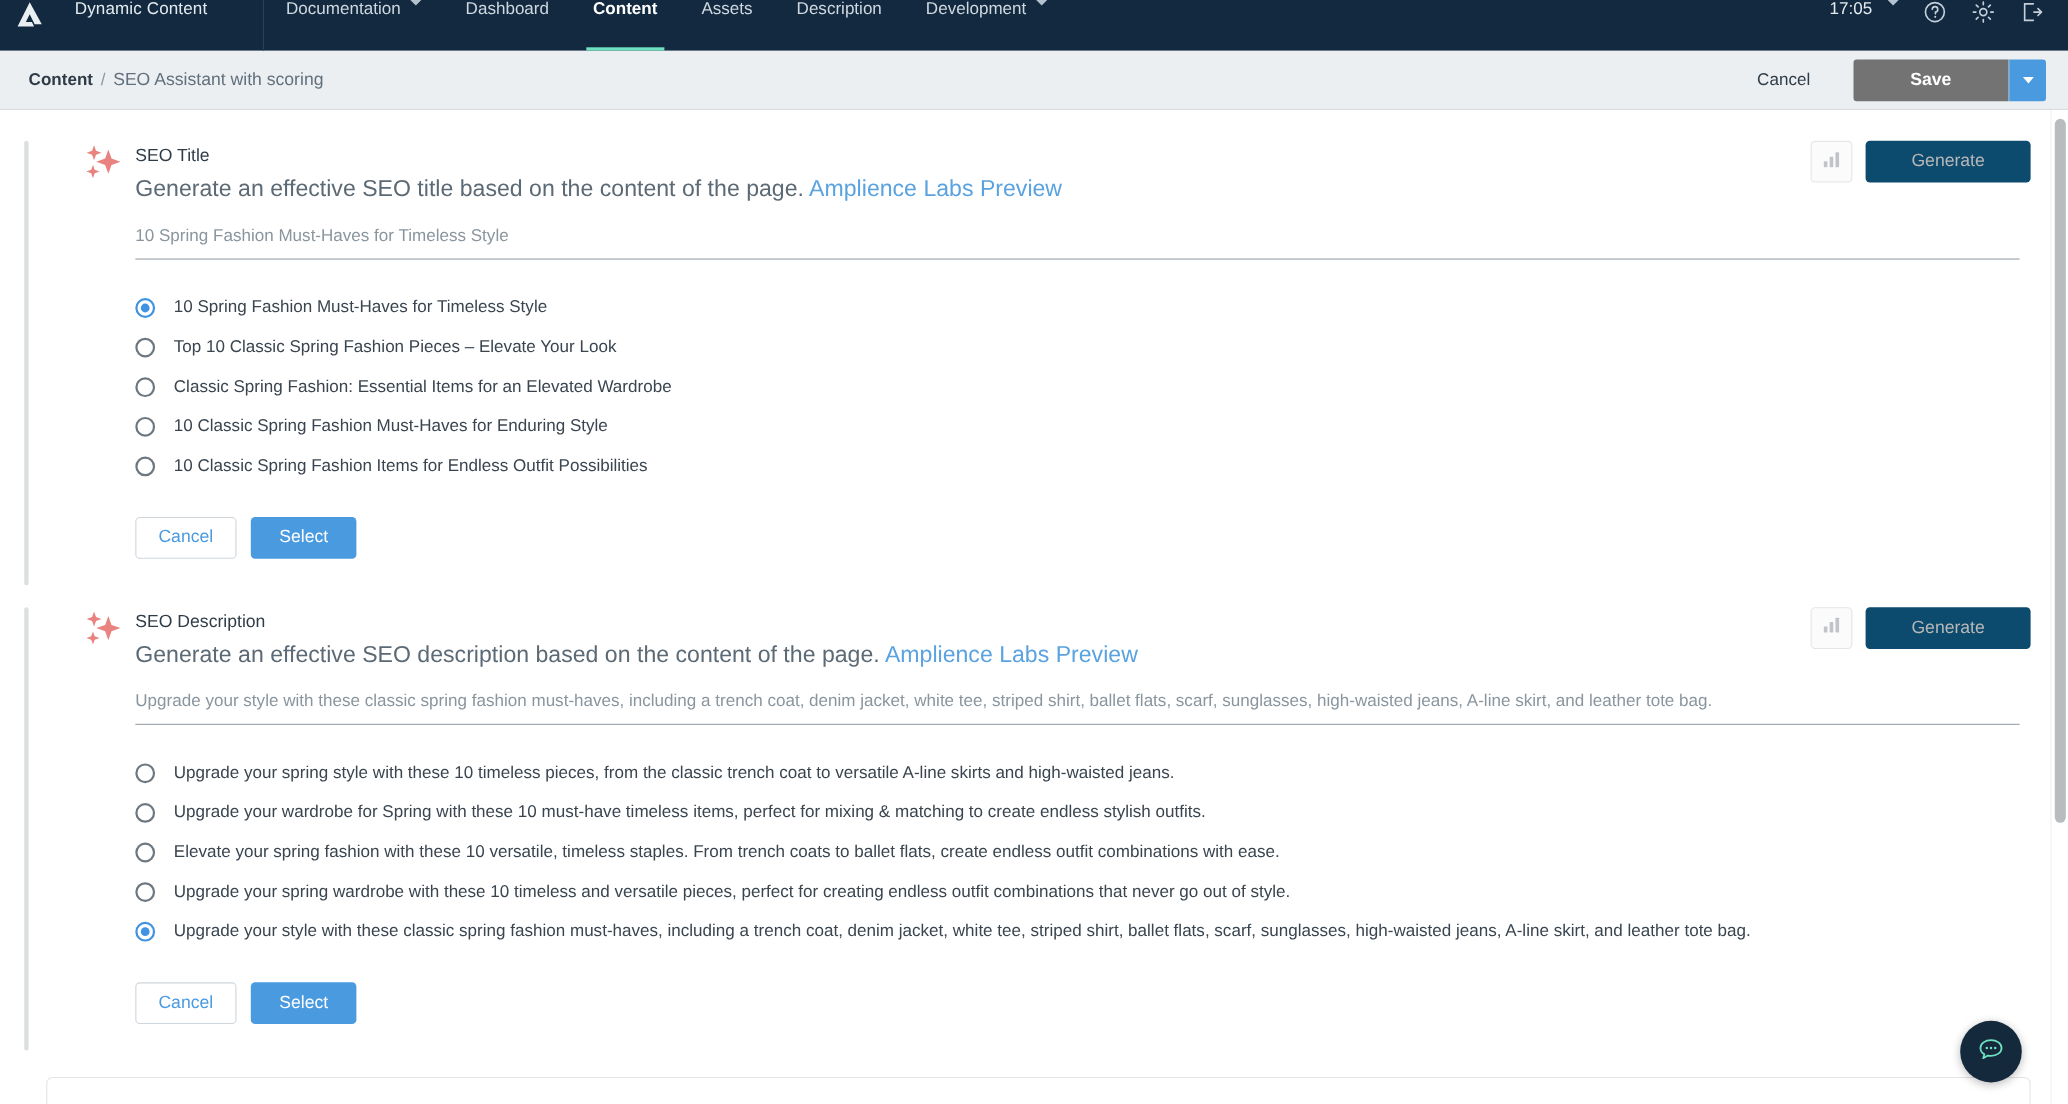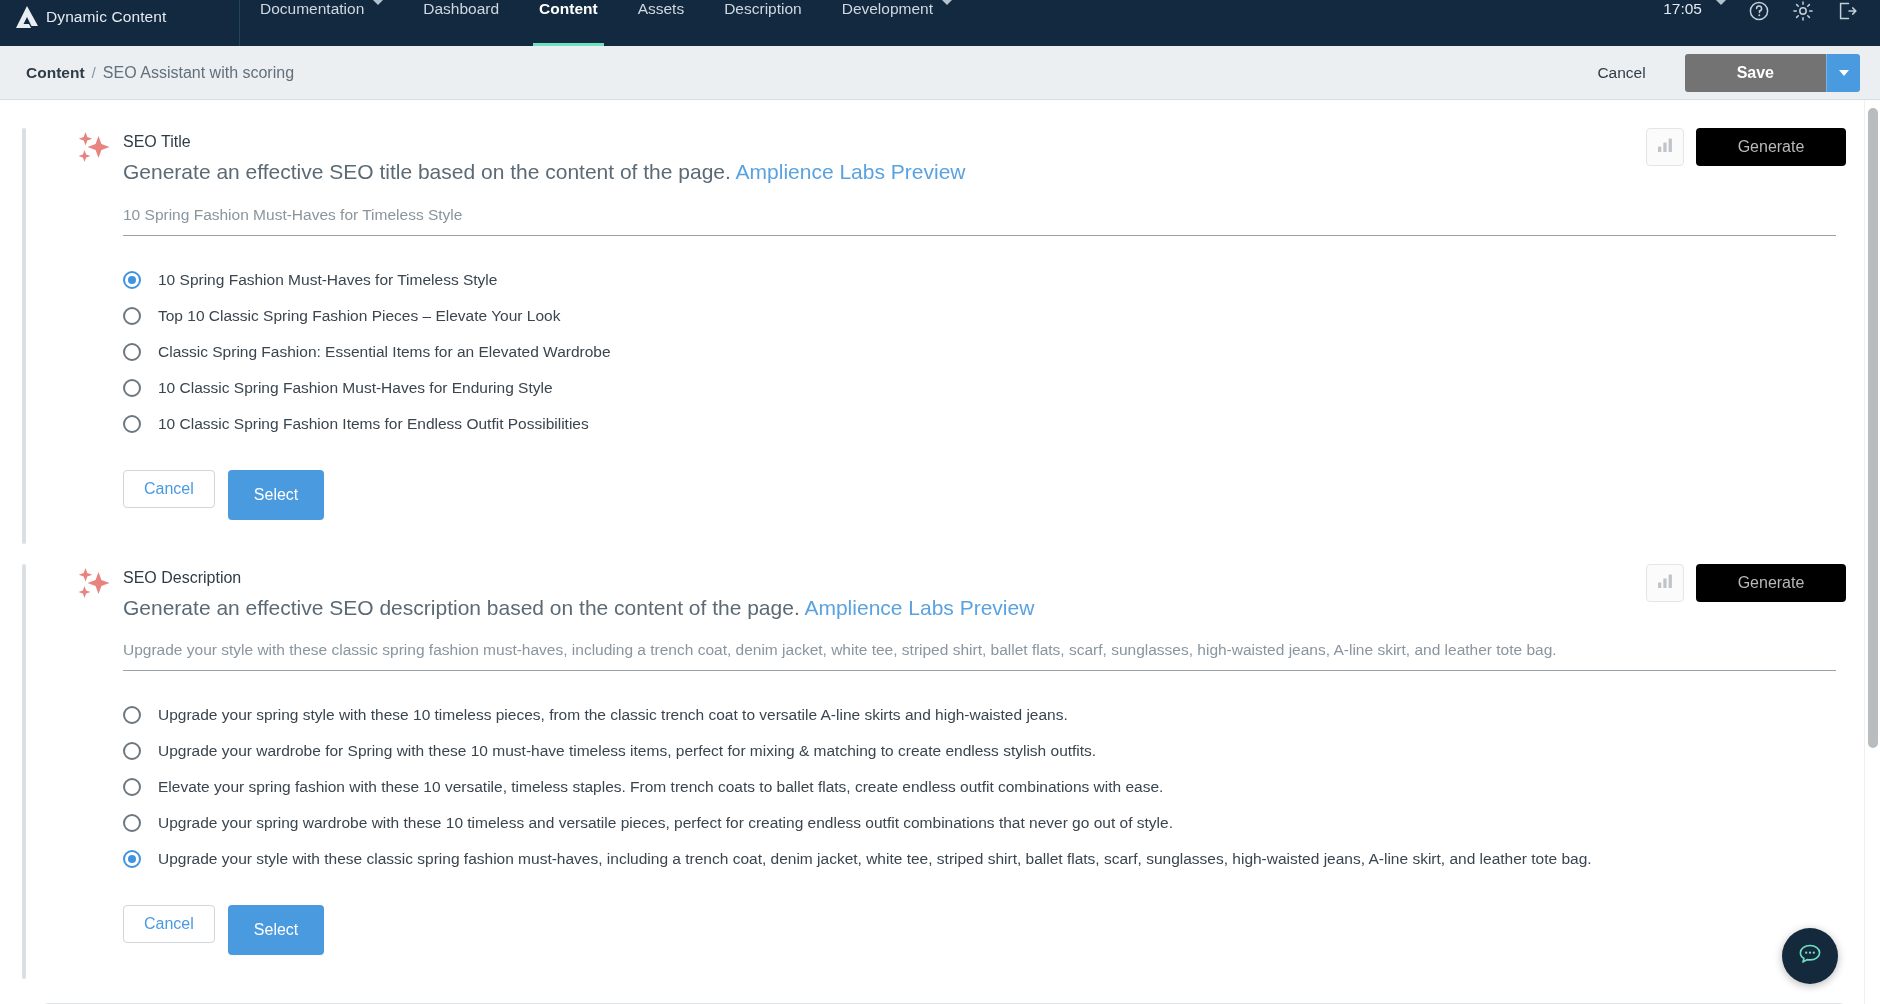--- a/index.html
+++ b/index.html
@@ -8,21 +8,21 @@
     font-family: "Liberation Sans", sans-serif;
     background: #ffffff; overflow: hidden;
   }
 
   
   .topbar {
     height: 46px; background: #12293f; display: flex; align-items: stretch;
     color: #cfd8e0; position: relative;
   }
   .brand {
-    display: flex; align-items: center; gap: 6px;
+    display: flex; gap: 28px;
     padding: 0 24px 12px 14px; border-right: 1px solid #22435e; min-width: 240px;
   }
   .brand-logo { width: 26px; height: 26px; }
   .brand-name { font-size: 15.5px; color: #e4eaef; letter-spacing: .1px; }
   .nav { display: flex; align-items: stretch; }
   .nav-item {
     display: flex; align-items: flex-start; gap: 9px; padding: 0 20px;
     font-size: 15.5px; color: #cfd8e0; position: relative; cursor: pointer;
     white-space: nowrap;
   }
@@ -94,21 +94,21 @@
   .field-title { font-size: 16px; color: #2f3c47; line-height: 1.5; }
   .field-desc { font-size: 21px; color: #5c6a75; line-height: 1.7; }
   .labs-link { color: #5aa2e0; cursor: pointer; }
   .head-actions { display: flex; align-items: center; gap: 12px; padding-top: 2px; }
   .icon-btn {
     width: 38px; height: 38px; border: 1px solid #e3e5e7; border-radius: 4px;
     background: #fbfbfc; display: flex; align-items: center; justify-content: center;
     cursor: pointer;
   }
   .btn-generate {
-    background: #000000; color: #b8b8b8; border: none; border-radius: 4px;
+    background: #0c4a6e; color: #b8b8b8; border: none; border-radius: 4px;
     font-size: 16px; padding: 0 28px; height: 38px; cursor: default;
     font-family: inherit; min-width: 150px;
   }
 
   
   .input-line { margin: 16px 0 0 52px; padding-right: 10px; }
   .input-val {
     font-size: 15.5px; color: #8a959e; padding-bottom: 11px;
     border-bottom: 1px solid #9aa2a9; white-space: nowrap; overflow: hidden;
   }
@@ -128,21 +128,21 @@
   .opt-label { font-size: 15.5px; color: #3a454f; white-space: nowrap; }
 
   
   .actions { display: flex; gap: 13px; margin: 28px 0 30px 52px; }
   .btn-outline {
     background: #fff; border: 1px solid #cfd6dc; color: #4a9ae0; border-radius: 4px;
     font-size: 16px; height: 38px; padding: 0 20px; cursor: pointer; font-family: inherit;
   }
   .btn-primary {
     background: #4a9ae0; border: none; color: #fff; border-radius: 4px;
-    font-size: 16px; height: 50px; padding: 0 26px; cursor: pointer; font-family: inherit;
+    font-size: 16px; height: 38px; padding: 0 26px; cursor: pointer; font-family: inherit;
   }
 
   
   .bottom-card {
     margin: 18px 0 0 42px; border: 1px solid #e2e5e8; border-radius: 6px 6px 0 0;
     background: #fff; height: 60px; padding: 24px 0 0 52px; display: flex; gap: 44px;
     overflow: hidden;
   }
   .tab-lbl { font-size: 16px; color: #5aa2e0; }
   .tab-lbl.muted { color: #4e5a64; }

